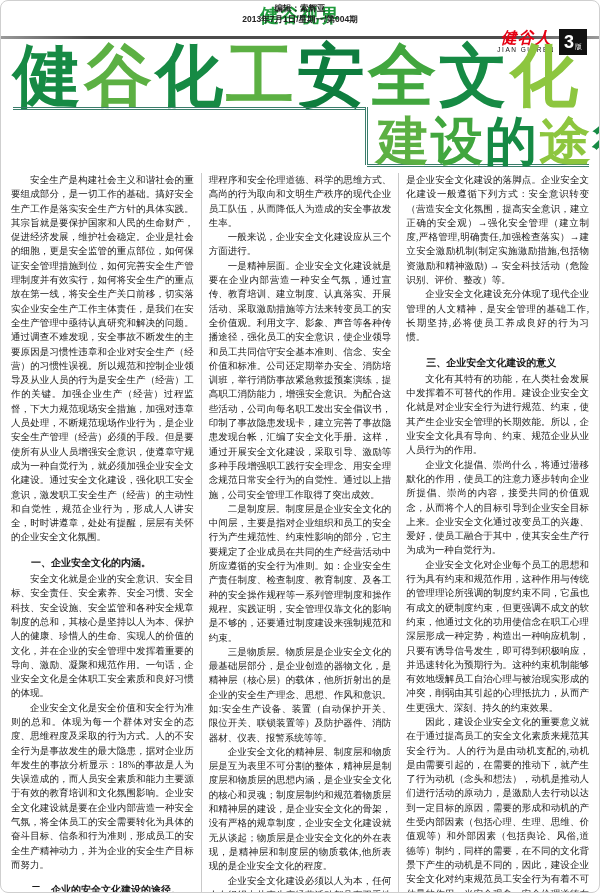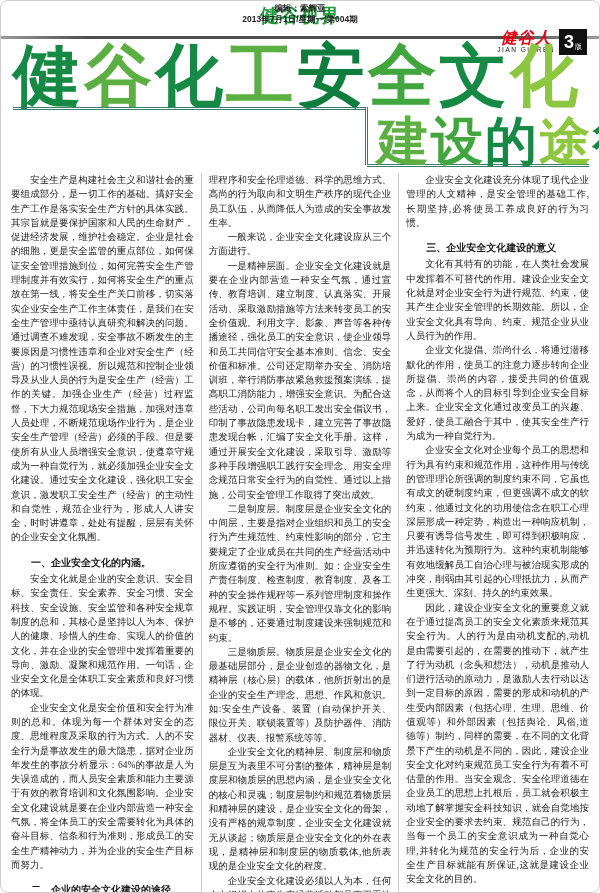--- a/index.html
+++ b/index.html
@@ -78,33 +78,34 @@
     <div class="rule-v" style="background:#3a7d6b;color:#3a7d6b;"></div>
     <div class="rule-b" style="background:#3a7d6b;color:#3a7d6b;"></div>
     <div class="hl-row2"><span style="color: rgb(92, 176, 67);">建</span><span style="color: rgb(65, 166, 62);">设</span><span style="color: rgb(22, 138, 68);">的</span><span style="color: rgb(141, 198, 63);">途</span><span style="color: rgb(22, 138, 68);">径</span></div>
   </div>
 
   <div class="columns">
     <div class="col">
         <p class="para">安全生产是构建社会主义和谐社会的重要组成部分，是一切工作的基础。搞好安全生产工作是落实安全生产方针的具体实践。其宗旨就是要保护国家和人民的生命财产，促进经济发展，维护社会稳定。企业是社会的细胞，更是安全监管的重点部位，如何保证安全管理措施到位，如何完善安全生产管理制度并有效实行，如何将安全生产的重点放在第一线，将安全生产关口前移，切实落实企业安全生产工作主体责任，是我们在安全生产管理中亟待认真研究和解决的问题。通过调查不难发现，安全事故不断发生的主要原因是习惯性违章和企业对安全生产（经营）的习惯性误视。所以规范和控制企业领导及从业人员的行为是安全生产（经营）工作的关键。加强企业生产（经营）过程监督，下大力规范现场安全措施，加强对违章人员处理，不断规范现场作业行为，是企业安全生产管理（经营）必须的手段。但是要使所有从业人员增强安全意识，使遵章守规成为一种自觉行为，就必须加强企业安全文化建设。通过安全文化建设，强化职工安全意识，激发职工安全生产（经营）的主动性和自觉性，规范企业行为，形成人人讲安全，时时讲遵章，处处有提醒，层层有关怀的企业安全文化氛围。</p>
         <h3 class="sec-head">一、企业安全文化的内涵。</h3>
         <p class="para">安全文化就是企业的安全意识、安全目标、安全责任、安全素养、安全习惯、安全科技、安全设施、安全监管和各种安全规章制度的总和，其核心是坚持以人为本、保护人的健康、珍惜人的生命、实现人的价值的文化，并在企业的安全管理中发挥着重要的导向、激励、凝聚和规范作用。一句话，企业安全文化是全体职工安全素质和良好习惯的体现。</p>
-        <p class="para">企业安全文化是安全价值和安全行为准则的总和。体现为每一个群体对安全的态度、思维程度及采取的行为方式。人的不安全行为是事故发生的最大隐患，据对企业历年发生的事故分析显示：64%的事故是人为失误造成的，而人员安全素质和能力主要源于有效的教育培训和文化氛围影响。企业安全文化建设就是要在企业内部营造一种安全气氛，将全体员工的安全需要转化为具体的奋斗目标、信条和行为准则，形成员工的安全生产精神动力，并为企业的安全生产目标而努力。</p>
+        <p class="para">企业安全文化是安全价值和安全行为准则的总和。体现为每一个群体对安全的态度、思维程度及采取的行为方式。人的不安全行为是事故发生的最大隐患，据对企业历年发生的事故分析显示：18%的事故是人为失误造成的，而人员安全素质和能力主要源于有效的教育培训和文化氛围影响。企业安全文化建设就是要在企业内部营造一种安全气氛，将全体员工的安全需要转化为具体的奋斗目标、信条和行为准则，形成员工的安全生产精神动力，并为企业的安全生产目标而努力。</p>
         <h3 class="sec-head">二、企业的安全文化建设的途径。</h3>
       </div>
     <div class="col">
         <p class="para cont">理程序和安全伦理道德、科学的思维方式、高尚的行为取向和文明生产秩序的现代企业员工队伍，从而降低人为造成的安全事故发生率。</p>
         <p class="para">一般来说，企业安全文化建设应从三个方面进行。</p>
         <p class="para">一是精神层面。企业安全文化建设就是要在企业内部营造一种安全气氛，通过宣传、教育培训、建立制度、认真落实、开展活动、采取激励措施等方法来转变员工的安全价值观。利用文字、影象、声音等各种传播途径，强化员工的安全意识，使企业领导和员工共同信守安全基本准则、信念、安全价值和标准。公司还定期举办安全、消防培训班，举行消防事故紧急救援预案演练，提高职工消防能力，增强安全意识。为配合这些活动，公司向每名职工发出安全倡议书，印制了事故隐患发现卡，建立完善了事故隐患发现台帐，汇编了安全文化手册。这样，通过开展安全文化建设，采取引导、激励等多种手段增强职工践行安全理念、用安全理念规范日常安全行为的自觉性。通过以上措施，公司安全管理工作取得了突出成效。</p>
         <p class="para">二是制度层。制度层是企业安全文化的中间层，主要是指对企业组织和员工的安全行为产生规范性、约束性影响的部分，它主要规定了企业成员在共同的生产经营活动中所应遵循的安全行为准则。如：企业安全生产责任制度、检查制度、教育制度、及各工种的安全操作规程等一系列管理制度和操作规程。实践证明，安全管理仅靠文化的影响是不够的，还要通过制度建设来强制规范和约束。</p>
         <p class="para">三是物质层。物质层是企业安全文化的最基础层部分，是企业创造的器物文化，是精神层（核心层）的载体，他所折射出的是企业的安全生产理念、思想、作风和意识。如:安全生产设备、装置（自动保护开关、限位开关、联锁装置等）及防护器件、消防器材、仪表、报警系统等等。</p>
         <p class="para">企业安全文化的精神层、制度层和物质层是互为表里不可分割的整体，精神层是制度层和物质层的思想内涵，是企业安全文化的核心和灵魂；制度层制约和规范着物质层和精神层的建设，是企业安全文化的骨架，没有严格的规章制度，企业安全文化建设就无从谈起；物质层是企业安全文化的外在表现，是精神层和制度层的物质载体,他所表现的是企业安全文化的程度。</p>
         <p class="para">企业安全文化建设必须以人为本，任何人在组织中从事生产经营活动都具有双重地位，既是被管理者又是管理者（如某人在从事某项劳动,其劳动对象即是管理对象，而劳动者本身又受制于组织的管理），而管理过程的每个环节的主体又都是人,人与人的行为是管理过程的核心，也</p>
       </div>
     <div class="col">
+        <p class="para cont">是企业安全文化建设的落脚点。企业安全文化建设一般遵循下列方式：安全意识转变（营造安全文化氛围，提高安全意识，建立正确的安全观）→强化安全管理（建立制度,严格管理,明确责任,加强检查落实）→建立安全激励机制(制定实施激励措施,包括物资激励和精神激励) → 安全科技活动（危险识别、评价、整改）等。</p>
         <p class="para">企业安全文化建设充分体现了现代企业管理的人文精神，是安全管理的基础工作,长期坚持,必将使员工养成良好的行为习惯。</p>
         <h3 class="sec-head">三、企业安全文化建设的意义</h3>
         <p class="para">文化有其特有的功能，在人类社会发展中发挥着不可替代的作用。建设企业安全文化就是对企业安全行为进行规范、约束，使其产生企业安全管理的长期效能。所以，企业安全文化具有导向、约束、规范企业从业人员行为的作用。</p>
         <p class="para">企业文化提倡、崇尚什么，将通过潜移默化的作用，使员工的注意力逐步转向企业所提倡、崇尚的内容，接受共同的价值观念，从而将个人的目标引导到企业安全目标上来。企业安全文化通过改变员工的兴趣、爱好，使员工融合于其中，使其安全生产行为成为一种自觉行为。</p>
         <p class="para">企业安全文化对企业每个员工的思想和行为具有约束和规范作用，这种作用与传统的管理理论所强调的制度约束不同，它虽也有成文的硬制度约束，但更强调不成文的软约束，他通过文化的功用使信念在职工心理深层形成一种定势，构造出一种响应机制，只要有诱导信号发生，即可得到积极响应，并迅速转化为预期行为。这种约束机制能够有效地缓解员工自治心理与被治现实形成的冲突，削弱由其引起的心理抵抗力，从而产生更强大、深刻、持久的约束效果。</p>
         <p class="para">因此，建设企业安全文化的重要意义就在于通过提高员工的安全文化素质来规范其安全行为。人的行为是由动机支配的,动机是由需要引起的，在需要的推动下，就产生了行为动机（念头和想法），动机是推动人们进行活动的原动力，是激励人去行动以达到一定目标的原因，需要的形成和动机的产生受内部因素（包括心理、生理、思维、价值观等）和外部因素（包括舆论、风俗,道德等）制约，同样的需要，在不同的文化背景下产生的动机是不同的，因此，建设企业安全文化对约束规范员工安全行为有着不可估量的作用。当安全观念、安全伦理道德在企业员工的思想上扎根后，员工就会积极主动地了解掌握安全科技知识，就会自觉地按企业安全的要求去约束、规范自己的行为，当每一个员工的安全意识成为一种自觉心理,并转化为规范的安全行为后，企业的安全生产目标就能有所保证,这就是建设企业安全文化的目的。</p>
       </div>
   </div>
 
 </div>

